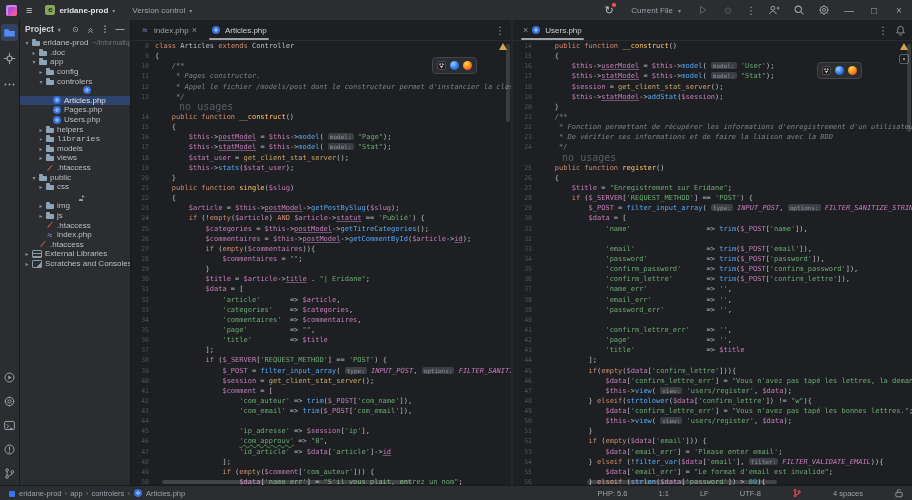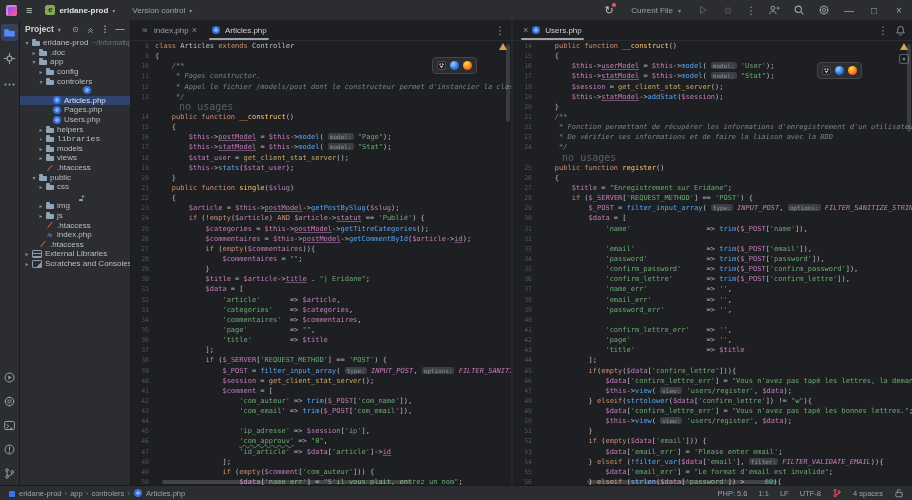--- a/index.html
+++ b/index.html
@@ -69,21 +69,21 @@
   .tclose{color:#8a8e94;font-size:9px;line-height:1;}
   .tabbar-end{margin-left:auto;display:flex;align-items:center;gap:7px;padding-right:6px;color:#9da2aa;}
   .codewrap{position:absolute;top:20px;left:0;right:0;bottom:0;overflow:hidden;padding-top:1px;}
   .code-line{display:flex;height:10.15px;line-height:10.15px;white-space:pre;
              font-family:"DejaVu Sans Mono",monospace;font-size:7px;}
   .gut{flex:0 0 19px;text-align:right;padding-right:6px;color:#4e5259;font-size:6.5px;}
   .txt{white-space:pre;}
   .t-d{color:#bcbec4;} .t-k{color:#cf8e6d;} .t-f{color:#ffc66d;} .t-c{color:#56a8f5;}
   .t-g{color:#c9a968;} .t-v{color:#c77dbb;}
   .t-p{color:#c77dbb;text-decoration:underline;text-decoration-color:#6e5470;text-underline-offset:1px;}
-  .t-s{color:#6aab73;} .t-n{color:#2aacb8;margin-left:16px;}
+  .t-s{color:#6aab73;} .t-n{color:#2aacb8;}
   .t-m{color:#7d857e;font-style:italic;}
   .t-u{color:#c77dbb;font-style:italic;}
   .t-h{background:#3c3e43;color:#8b919b;border-radius:2px;padding:0 2px;font-size:6px;}
   .t-i{color:#5a5f66;font-size:10px;}
   .t-sq{color:#6aab73;text-decoration:underline wavy #54875a;text-decoration-thickness:.5px;text-align:right;}
   
   .browser-bar{position:absolute;display:flex;gap:4px;align-items:center;padding:3px 4px;
                background:#2b2d30;border:1px solid #43454a;border-radius:4px;z-index:3;}
   .bicon{width:9px;height:9px;flex:none;}
   .b1{border-radius:2px;background:#1f2124;border:1px solid #47494e;box-sizing:border-box;
@@ -98,21 +98,21 @@
             background:radial-gradient(circle at 50% 50%,#8a8e94 0 1px,transparent 1.4px);}
   .vscroll{position:absolute;right:1px;width:4px;border-radius:2px;background:rgba(255,255,255,.13);z-index:4;}
   .hscroll{position:absolute;bottom:2px;height:4px;border-radius:2px;background:rgba(255,255,255,.16);z-index:4;}
   
   .statusbar{position:absolute;left:0;right:0;bottom:0;height:14px;background:#2b2d30;border-top:1px solid #191a1c;
              display:flex;align-items:center;padding:0 8px;font-size:7.5px;color:#9da1a8;z-index:6;}
   .crumbs{display:flex;align-items:center;gap:3px;}
   .crumb{display:flex;align-items:center;gap:2px;}
   .crumb-sep{color:#6f737a;font-size:8px;}
   .sb-right{margin-left:auto;display:flex;align-items:center;gap:11px;}
-  .sb-item{display:flex;align-items:center;}
+  .sb-item{display:flex;align-items:center;margin-left:20px;}
 </style>
 </head>
 <body>
 
 <div id="app">
 
   <div class="titlebar">
     <span class="appicon"></span>
     <span class="hamburger">≡</span>
     <span class="tb-group">

